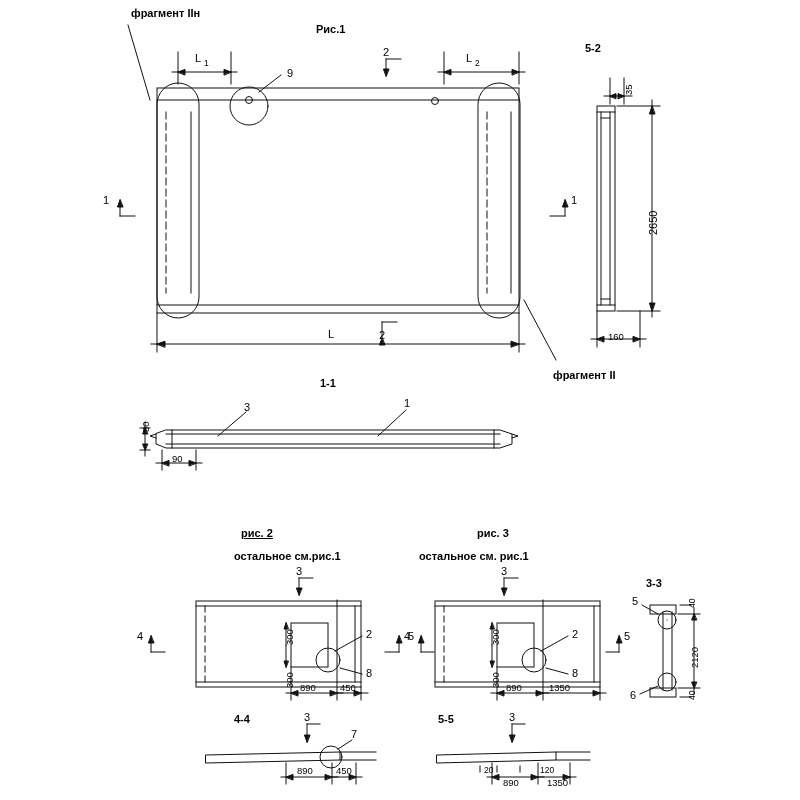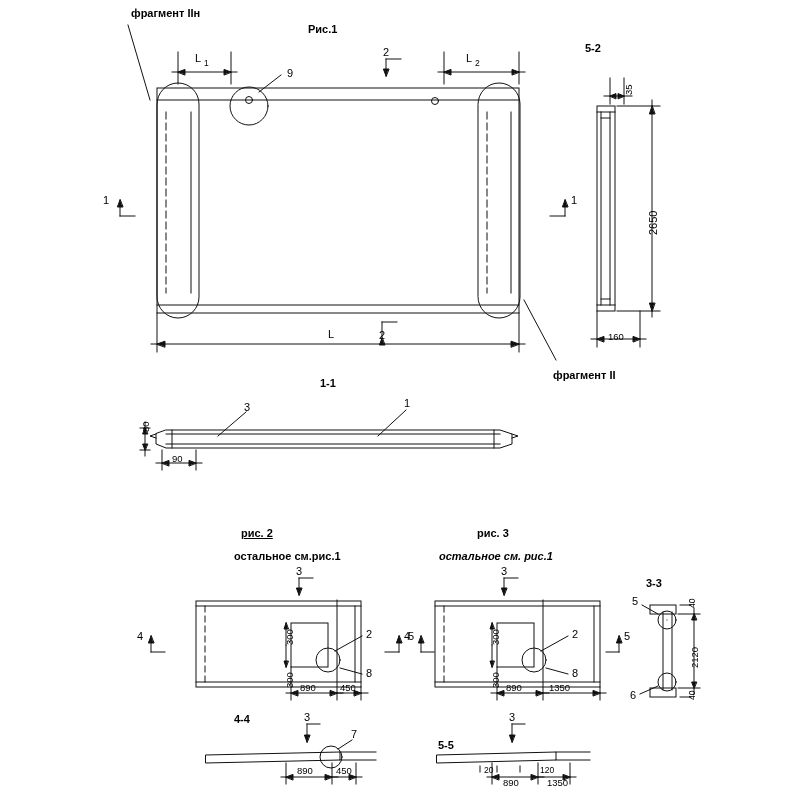--- a/index.html
+++ b/index.html
@@ -276,21 +276,21 @@
       <path d="M570 777 l-7 -2.6 v5.2 z" fill="#111"></path>
 
       <line x1="480" y1="766" x2="480" y2="772"></line>
       <line x1="497" y1="766" x2="497" y2="772"></line>
       <line x1="520" y1="766" x2="520" y2="772"></line>
 
     </g>
   </svg>
 
   <div class="lbl b" style="left:131px;top:8px;">фрагмент IIн</div>
-  <div class="lbl b" style="left:308px;top:24px;">Рис.1</div>
+  <div class="lbl b" style="left:316px;top:24px;">Рис.1</div>
   <div class="lbl b" style="left:553px;top:370px;">фрагмент II</div>
 
   <div class="lbl" style="left:195px;top:53px;">L</div>
   <div class="lbl xs" style="left:204px;top:59px;">1</div>
   <div class="lbl" style="left:466px;top:53px;">L</div>
   <div class="lbl xs" style="left:475px;top:59px;">2</div>
   <div class="lbl" style="left:328px;top:329px;">L</div>
 
   <div class="lbl" style="left:287px;top:68px;">9</div>
   <div class="lbl" style="left:383px;top:47px;">2</div>
@@ -305,21 +305,21 @@
 
   <div class="lbl b" style="left:320px;top:378px;">1-1</div>
   <div class="lbl sm rot" style="left:141px;top:432px;">30</div>
   <div class="lbl sm" style="left:172px;top:454px;">90</div>
   <div class="lbl" style="left:244px;top:402px;">3</div>
   <div class="lbl" style="left:404px;top:398px;">1</div>
 
   <div class="lbl b" style="left:241px;top:528px;text-decoration:underline;">рис. 2</div>
   <div class="lbl b" style="left:190px;top:551px;margin-left:44px;">остальное см.рис.1</div>
   <div class="lbl b" style="left:477px;top:528px;">рис. 3</div>
-  <div class="lbl b" style="left:439px;top:551px;font-style:italic;">остальное см. рис.1</div>
+  <div class="lbl b" style="left:419px;top:551px;">остальное см. рис.1</div>
 
   <div class="lbl" style="left:296px;top:566px;">3</div>
   <div class="lbl" style="left:137px;top:631px;">4</div>
   <div class="lbl" style="left:404px;top:631px;">4</div>
   <div class="lbl" style="left:366px;top:629px;">2</div>
   <div class="lbl" style="left:366px;top:668px;">8</div>
   <div class="lbl sm rot" style="left:285px;top:645px;">300</div>
   <div class="lbl sm rot" style="left:285px;top:688px;">300</div>
   <div class="lbl sm" style="left:300px;top:683px;">890</div>
   <div class="lbl sm" style="left:340px;top:683px;">450</div>
@@ -340,20 +340,20 @@
   <div class="lbl xs rot" style="left:688px;top:608px;">40</div>
   <div class="lbl xs rot" style="left:688px;top:700px;">40</div>
   <div class="lbl sm rot" style="left:690px;top:668px;">2120</div>
 
   <div class="lbl b" style="left:234px;top:714px;">4-4</div>
   <div class="lbl" style="left:304px;top:712px;">3</div>
   <div class="lbl" style="left:351px;top:729px;">7</div>
   <div class="lbl sm" style="left:297px;top:766px;">890</div>
   <div class="lbl sm" style="left:336px;top:766px;">450</div>
 
-  <div class="lbl b" style="left:438px;top:714px;margin-top:26px;">5-5</div>
+  <div class="lbl b" style="left:438px;top:714px;">5-5</div>
   <div class="lbl" style="left:509px;top:712px;">3</div>
   <div class="lbl xs" style="left:484px;top:766px;">20</div>
   <div class="lbl xs" style="left:540px;top:766px;">120</div>
   <div class="lbl sm" style="left:503px;top:778px;">890</div>
   <div class="lbl sm" style="left:547px;top:778px;">1350</div>
 
 </div>
 
 </body></html>

